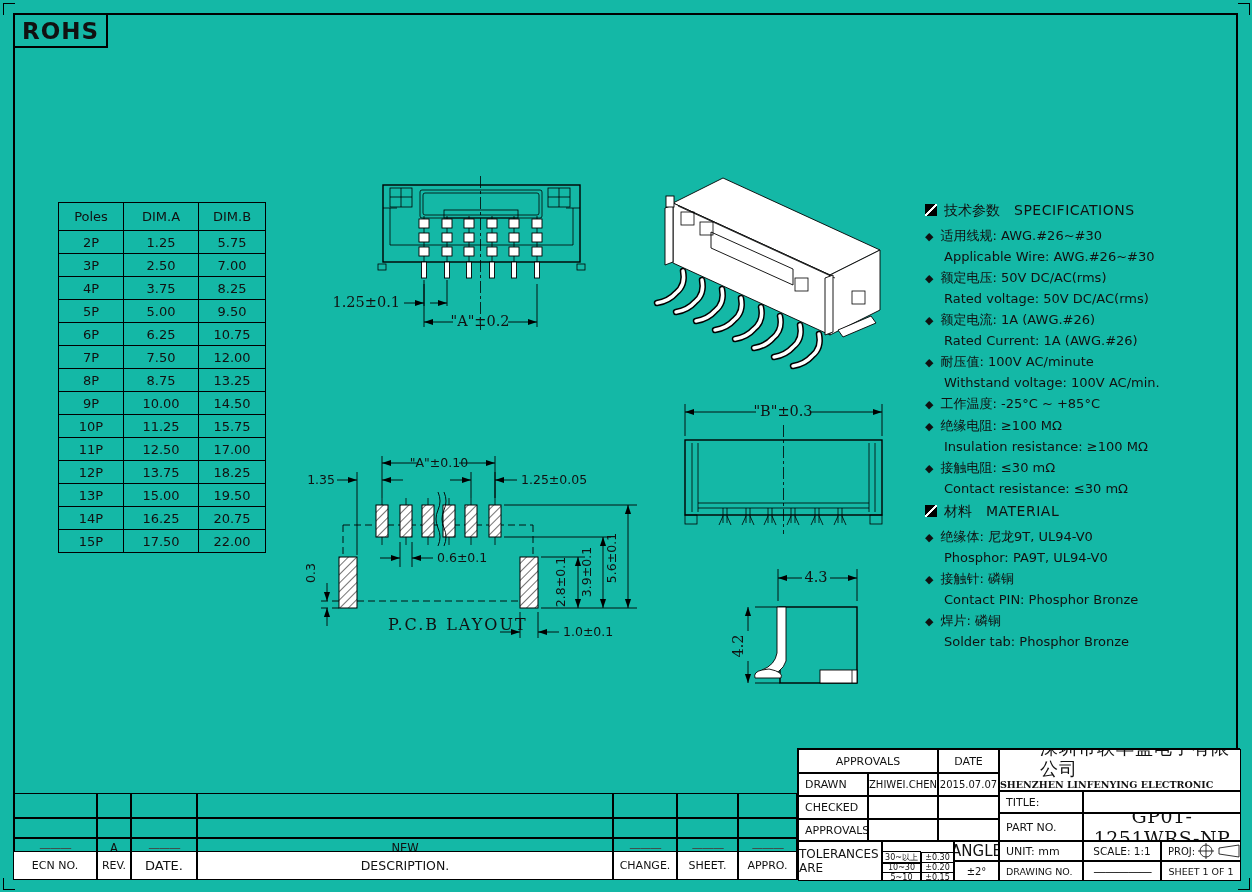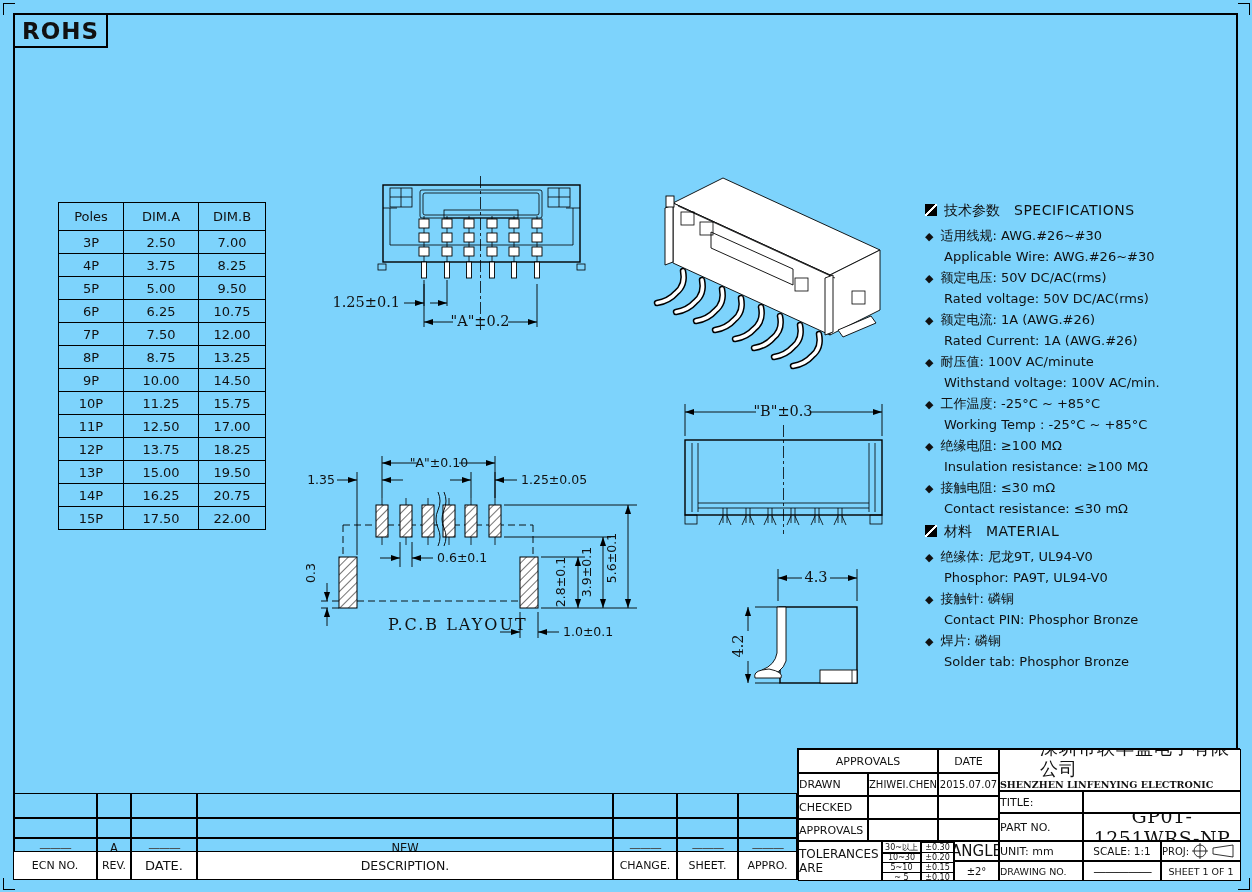--- a/index.html
+++ b/index.html
@@ -1,16 +1,16 @@
 <!DOCTYPE html>
 <html><head>
 <meta charset="utf-8">
 <style>
   html,body{margin:0;padding:0;background:#fff;}
-  #stage{position:relative;width:1252px;height:892px;background:#7dd3fc;overflow:hidden;
+  #stage{position:relative;width:1252px;height:892px;background:#14b8a6;overflow:hidden;
          font-family:"DejaVu Sans","Liberation Sans",sans-serif;color:#111;}
   .abs{position:absolute;}
   
   #border{left:13px;top:13px;width:1225px;height:865px;border:2px solid #000;box-sizing:border-box;}
   .cmark{width:11px;height:11px;}
   #cm-tl{left:3px;top:3px;border-top:1.5px solid #000;border-left:1.5px solid #000;}
   #cm-tr{left:1238px;top:3px;border-top:1.5px solid #000;border-right:1.5px solid #000;}
   #cm-bl{left:3px;top:878px;border-bottom:1.5px solid #000;border-left:1.5px solid #000;}
   #cm-br{left:1238px;top:878px;border-bottom:1.5px solid #000;border-right:1.5px solid #000;}
   
@@ -47,22 +47,22 @@
   
   #revtable{left:13px;top:793px;display:grid;grid-template-columns:84px 34px 66px 416px 64px 61px 59px;
             grid-template-rows:25px 20px 20px 22px;}
   #revtable>div{border:1px solid #000;display:flex;align-items:center;justify-content:center;
                 font-size:11.5px;overflow:hidden;}
   .dashcell{letter-spacing:-1px;color:#444;}
   
   #tb{left:797px;top:748px;width:443px;height:132px;border:1.5px solid #000;box-sizing:border-box;}
   .cell{position:absolute;border:1px solid #000;box-sizing:border-box;display:flex;align-items:center;
         justify-content:center;font-size:11px;overflow:hidden;background:#fff;}
-  .cell.l{justify-content:flex-start;}
-  #toltable{display:grid;grid-template-columns:39px 33px;grid-auto-rows:10px;padding:0;}
+  .cell.l{justify-content:flex-start;padding-left:6px;}
+  #toltable{display:grid;grid-template-columns:39px 33px;grid-auto-rows:10px;padding:10px;}
   #toltable>div{border:0.5px solid #000;display:flex;align-items:center;justify-content:center;
                 font-size:8px;overflow:hidden;}
   .company{flex-direction:column;justify-content:center;line-height:1.15;}
   .company .zh{font-weight:normal;font-size:18px;letter-spacing:1px;margin-left:40px;}
   .company .en{font-weight:bold;font-size:9.5px;font-family:"DejaVu Serif","Liberation Serif",serif;}
   .partno{font-family:"DejaVu Serif","Liberation Serif",serif;font-size:19px;letter-spacing:0.5px;text-align:center;}
   .dline{letter-spacing:-1.5px;font-size:13px;}
 </style>
 </head>
 <body>
@@ -91,20 +91,25 @@
   </div>
 
   <table class="abs" id="poles">
     <tbody>
       <tr>
         <th class="c0">Poles</th>
         <th class="c1">DIM.A</th>
         <th class="c2">DIM.B</th>
       </tr>
 
+        <tr>
+          <td>2P</td>
+          <td>1.25</td>
+          <td>5.75</td>
+        </tr>
 
         <tr>
           <td>3P</td>
           <td>2.50</td>
           <td>7.00</td>
         </tr>
 
         <tr>
           <td>4P</td>
           <td>3.75</td>
@@ -360,21 +365,20 @@
           <div class="en">Rated Current: 1A (AWG.#26)</div>
         </div>
 
         <div class="spec-item">
           <div class="zh"><span class="dia">◆</span><span>耐压值:  100V AC/minute</span></div>
           <div class="en">Withstand voltage: 100V AC/min.</div>
         </div>
 
         <div class="spec-item">
           <div class="zh"><span class="dia">◆</span><span>工作温度:  -25°C ~ +85°C</span></div>
-          <div class="en">Working Temp : -25°C ~ +85°C</div>
         </div>
 
         <div class="spec-item">
           <div class="zh"><span class="dia">◆</span><span>绝缘电阻:   ≥100 MΩ</span></div>
           <div class="en">Insulation resistance:  ≥100 MΩ</div>
         </div>
 
         <div class="spec-item">
           <div class="zh"><span class="dia">◆</span><span>接触电阻:  ≤30 mΩ</span></div>
           <div class="en">Contact resistance:  ≤30 mΩ</div>

